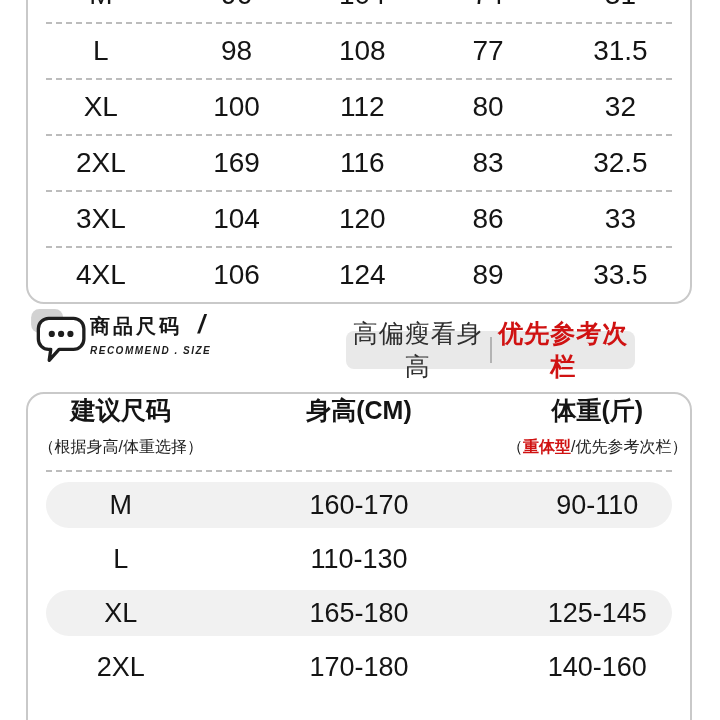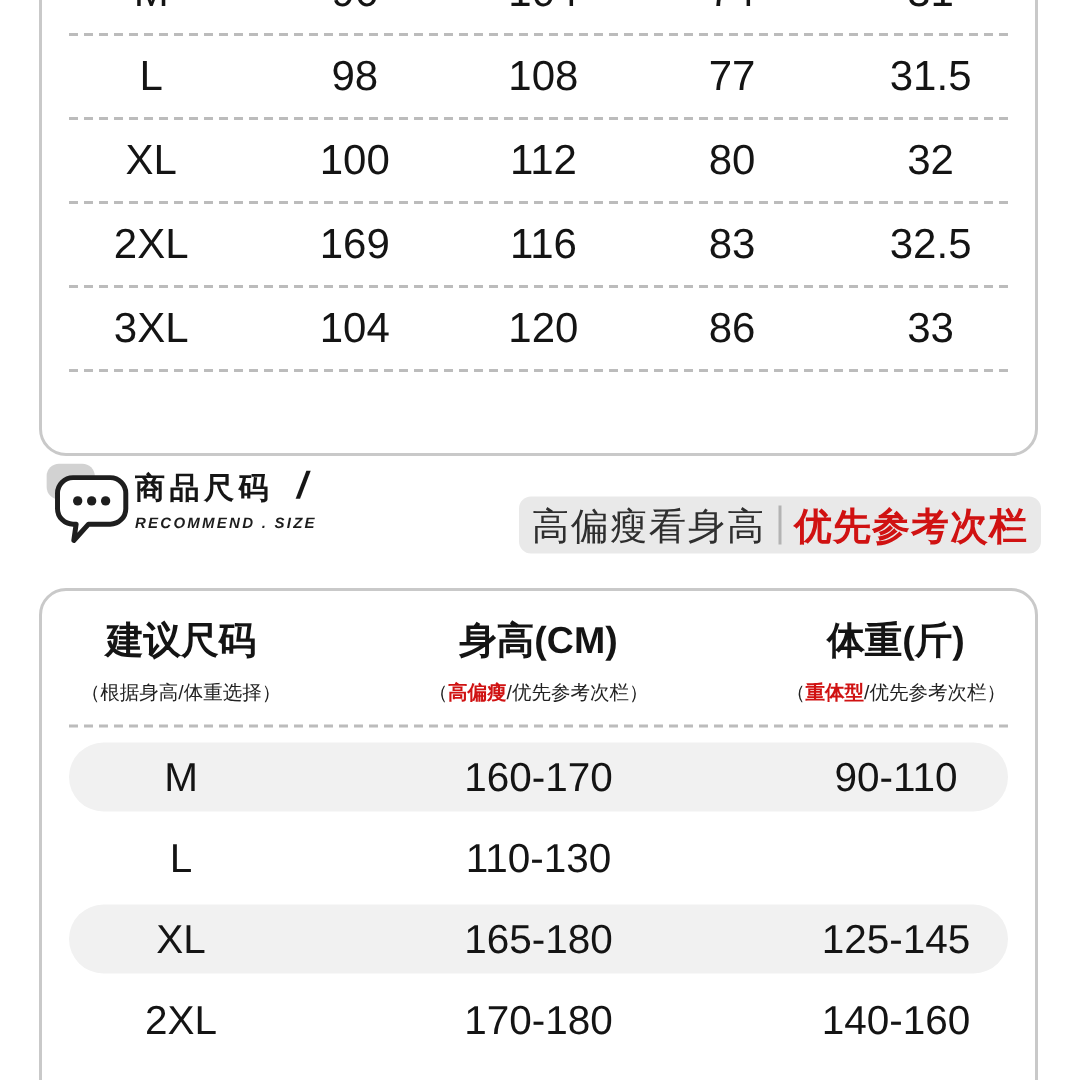--- a/index.html
+++ b/index.html
@@ -27,36 +27,36 @@
 
   
   #rec-icon { position:absolute; left:30px; top:306px; width:56px; height:60px; }
   #rec-title-block { position:absolute; left:90px; top:310px; }
   #rec-title-line { display:flex; align-items:baseline; }
   #rec-title-text { font-size:20px; font-weight:800; letter-spacing:3px; color:#161616; }
   #rec-title-slash { font-size:25px; font-weight:700; font-style:italic; margin-left:16px; color:#161616; }
   #rec-subtitle { font-size:10px; font-weight:700; font-style:italic; letter-spacing:1.5px; margin-top:5px; color:#1d1d1d; }
 
   #tip-pill {
-    position:absolute; left:346px; top:331px; width:348px; height:38px;
+    position:absolute; left:346px; top:331px; width:289px; height:38px;
     background:#e9e9e9; border-radius:8px; display:flex; align-items:center;
   }
   .pill-seg { flex:1; text-align:center; font-size:25px; letter-spacing:1px; }
   #pill-left { color:#2f2f2f; font-weight:500; }
   #pill-divider { width:2px; height:26px; background:#b3b3b3; }
   #pill-right { color:#d01212; font-weight:800; }
 
   
-  #rec-header { display:flex; padding-top:16px; }
+  #rec-header { display:flex; }
   .rcol { text-align:center; }
   .rcol:nth-child(1){ width:28%; }
   .rcol:nth-child(2){ width:44%; }
   .rcol:nth-child(3){ width:28%; }
   .rtitle { display:block; font-size:25px; font-weight:700; color:#141414; margin-bottom:10px; }
-  .rsub { font-size:13px; font-weight:500; color:#222; }
+  .rsub { font-size:16px; font-weight:500; color:#222; }
   .rsub .red { color:#d01212; font-weight:700; }
   #rec-header-dash { margin-top:12px; }
   #rec-rows { padding-top:6px; }
   .rrow { position:relative; display:flex; align-items:center; height:54px; }
   .rrow.stripe::before {
     content:""; position:absolute; left:18px; right:18px; top:4px; bottom:4px;
     background:#f1f1f1; border-radius:23px;
   }
   .rcell { position:relative; z-index:1; text-align:center; font-size:27px; font-weight:500; color:#141414; }
   .rcell:nth-child(1){ width:28%; }
@@ -101,20 +101,27 @@
       </div>
       <div class="dash"></div>
       <div class="srow">
         <div class="scell">3XL</div>
         <div class="scell">104</div>
         <div class="scell">120</div>
         <div class="scell">86</div>
         <div class="scell">33</div>
       </div>
       <div class="dash"></div>
+      <div class="srow">
+        <div class="scell">4XL</div>
+        <div class="scell">106</div>
+        <div class="scell">124</div>
+        <div class="scell">89</div>
+        <div class="scell">33.5</div>
+      </div>
     </div>
 </div>
 
 <div id="rec-icon">
   <svg width="56" height="60" viewBox="0 0 54 58" xmlns="http://www.w3.org/2000/svg">
     <rect x="1" y="3" width="31" height="23" rx="8" fill="#d2d2d2"></rect>
     <path d="M18 12 H42 C47.5 12 52 16.5 52 22 V32 C52 37.5 47.5 42 42 42 H28 L18.5 52.5 L20 42 H18 C12.5 42 8 37.5 8 32 V22 C8 16.5 12.5 12 18 12 Z" fill="#ffffff" stroke="#1e1e1e" stroke-width="3.2" stroke-linejoin="round"></path>
     <circle cx="21" cy="27" r="3" fill="#1e1e1e"></circle>
     <circle cx="30" cy="27" r="3" fill="#1e1e1e"></circle>
     <circle cx="39" cy="27" r="3" fill="#1e1e1e"></circle>
@@ -134,21 +141,20 @@
 </div>
 
 <div class="card" id="rec-card">
   <div id="rec-header">
     <div class="rcol">
       <span class="rtitle">建议尺码</span>
       <span class="rsub">（根据身高/体重选择）</span>
     </div>
     <div class="rcol">
       <span class="rtitle">身高(CM)</span>
-      <span class="rsub"><span>（</span><span class="red">高偏瘦</span><span>/优先参考次栏）</span></span>
     </div>
     <div class="rcol">
       <span class="rtitle">体重(斤)</span>
       <span class="rsub"><span>（</span><span class="red">重体型</span><span>/优先参考次栏）</span></span>
     </div>
   </div>
   <div class="dash" id="rec-header-dash"></div>
   <div id="rec-rows">
       <div class="rrow stripe">
         <div class="rcell">M</div>

